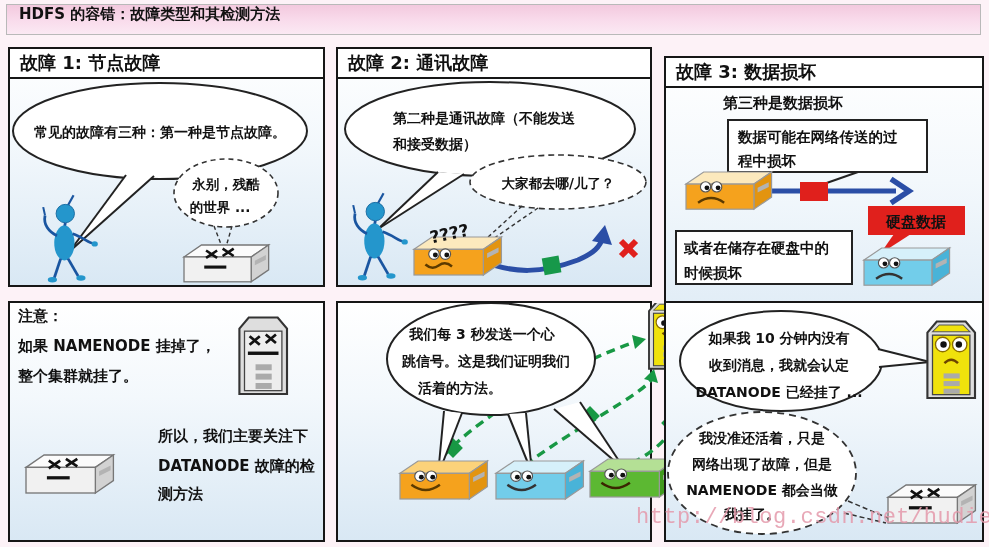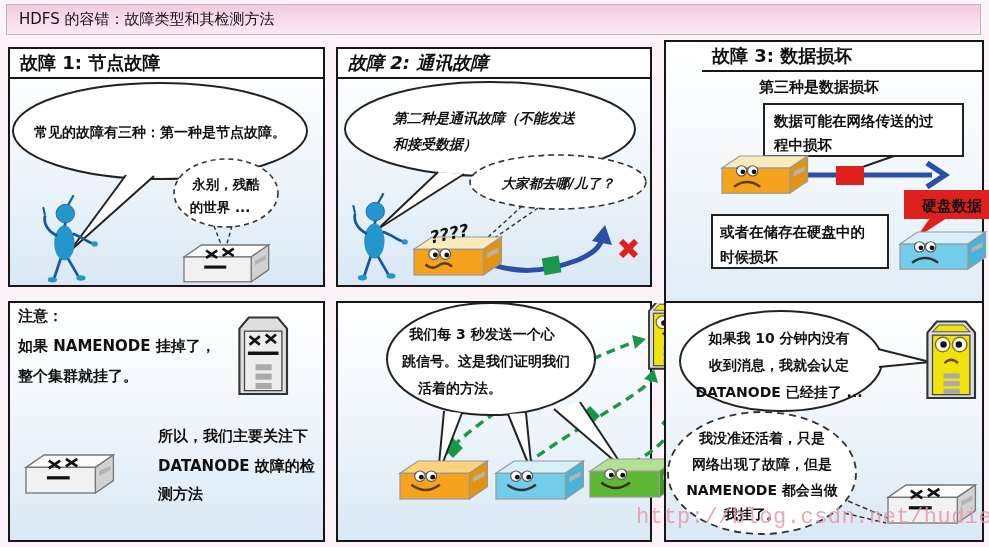--- a/index.html
+++ b/index.html
@@ -5,22 +5,22 @@
   html,body{margin:0;padding:0;}
   body{
     width:989px;height:547px;position:relative;overflow:hidden;
     background:#fdf2f7;
     font-family:"DejaVu Sans","Liberation Sans",sans-serif;
   }
   .title-bar{
     position:absolute;left:6px;top:4px;width:975px;height:31px;
     background:linear-gradient(180deg,#f3c9de 0%,#f9dcec 55%,#fbe9f3 100%);
     border:1px solid #b9b9b9;
-    display:flex;align-items:center;
-    font-size:15px;font-weight:normal;color:#111;padding-left:12px;
+    display:flex;align-items:flex-start;
+    font-size:15px;font-weight:bold;color:#111;padding-left:12px;
     box-sizing:border-box;
   }
   .panel{
     position:absolute;
     border:2px solid #161616;
     background:linear-gradient(180deg,#ffffff 0%,#f3f8fc 40%,#d9e8f4 100%);
     box-sizing:border-box;
   }
   .panel-header{
     height:30px;line-height:27px;background:#ffffff;
@@ -89,21 +89,21 @@
         <rect x="0" y="13" width="73" height="27" fill="#f1f1f1" stroke="#777" stroke-width="1.4"></rect>
         <polygon points="77,17 89,11 89,16 77,22" fill="#b3b3b3"></polygon>
         <path d="M 24,6 L 36,14 M 36,6 L 24,14" stroke="#111" stroke-width="2.8"></path>
         <path d="M 42,4 L 54,12 M 54,4 L 42,12" stroke="#111" stroke-width="2.8"></path>
         <line x1="22" y1="24" x2="46" y2="24" stroke="#111" stroke-width="3.4"></line>
       </g>
     </svg>
   </div>
 </div>
 
-<div class="panel" style="left:336px;top:47px;width:316px;height:240px;font-style:italic;">
+<div class="panel" style="left:336px;top:47px;width:316px;height:240px;">
   <div class="panel-header">故障 2: 通讯故障</div>
   <div class="panel-content h236">
     <svg width="312" height="204" viewBox="0 0 312 204">
       <g>
         <ellipse cx="152" cy="50" rx="145" ry="47" fill="#fff" stroke="#222" stroke-width="2"></ellipse>
         <polygon points="100,93 126,95 40,150" fill="#fff"></polygon>
         <line x1="100" y1="93" x2="40" y2="150" stroke="#222" stroke-width="2"></line>
         <line x1="126" y1="95" x2="40" y2="150" stroke="#222" stroke-width="2"></line>
         <text class="comic-text" x="55" y="44" font-size="14">第二种是通讯故障（不能发送</text>
         <text class="comic-text" x="55" y="70" font-size="14">和接受数据）</text>
@@ -148,21 +148,21 @@
         <circle cx="33" cy="18" r="5.5" fill="#fff" stroke="#555" stroke-width="1.2"></circle>
         <circle cx="22.5" cy="19" r="2.6" fill="#111"></circle>
         <circle cx="34.5" cy="19" r="2.6" fill="#111"></circle>
         <path d="M 12,29 q 7,6 14,1 q 7,-5 14,1" fill="none" stroke="#5b3a00" stroke-width="2.6"></path>
       </g>
       <text class="comic-text" x="92" y="163" font-size="17" transform="rotate(-12 100 158)">????</text>
     </svg>
   </div>
 </div>
 
-<div class="panel" style="left:664px;top:40px;width:320px;height:312px;padding-left:36px;">
+<div class="panel" style="left:664px;top:56px;width:320px;height:312px;">
   <div class="panel-header">故障 3: 数据损坏</div>
   <div class="panel-content h236">
     <svg width="316" height="204" viewBox="0 0 316 204">
       <text class="comic-text" x="57" y="20" font-size="15">第三种是数据损坏</text>
 
       <g>
         <rect x="62" y="32" width="199" height="52" fill="#fff" stroke="#222" stroke-width="2"></rect>
         <text class="comic-text" x="72" y="54" font-size="14.5">数据可能在网络传送的过</text>
         <text class="comic-text" x="72" y="78" font-size="14.5">程中损坏</text>
         <line x1="192" y1="84" x2="152" y2="98" stroke="#222" stroke-width="2"></line>

